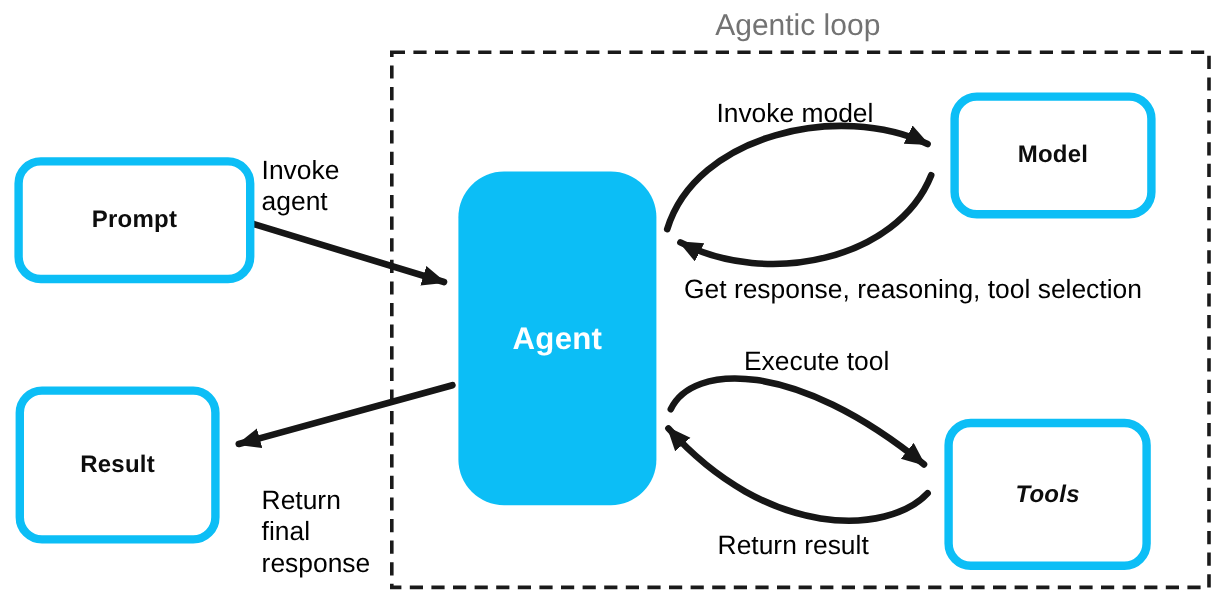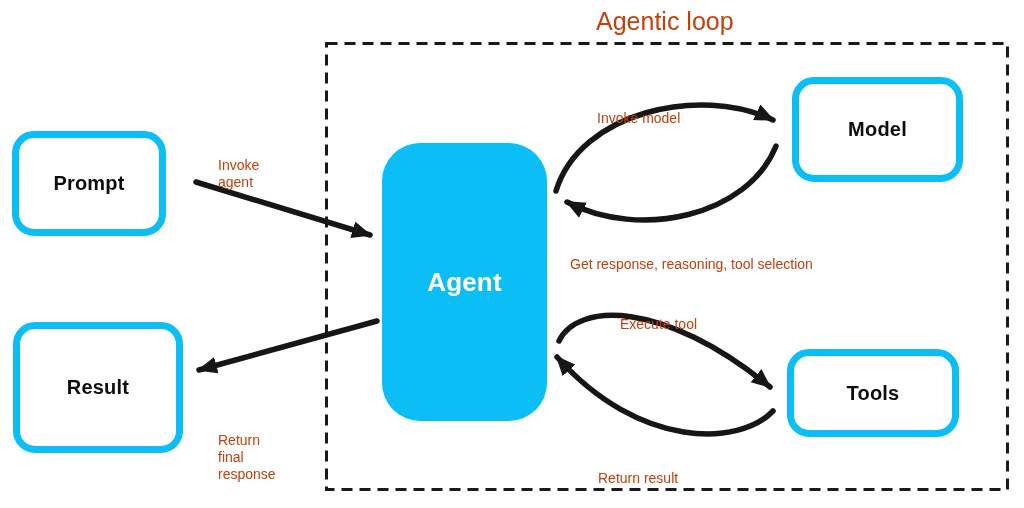--- a/index.html
+++ b/index.html
@@ -29,47 +29,46 @@
     justify-content: center;
     box-sizing: border-box;
     background: #ffffff;
     border: 7px solid var(--cyan);
     border-radius: 22px;
     font-weight: bold;
     font-size: 20px;
     letter-spacing: 0.2px;
     color: #0d0d0d;
   }
-  #node-prompt { left: 12px;  top: 131px; width: 154px; height: 105px; }
+  #node-prompt { left: 12px;  top: 131px; width: 200px; height: 105px; }
   #node-result { left: 13px;  top: 322px; width: 170px; height: 131px; }
   #node-model  { left: 792px; top: 77px;  width: 171px; height: 105px; }
-  #node-tools  { left: 787px; top: 349px; width: 172px; height: 88px; }
+  #node-tools  { left: 787px; top: 349px; width: 172px; height: 126px; font-style: italic; }
   #node-agent {
     left: 382px; top: 143px; width: 165px; height: 278px;
     background: var(--cyan);
     border: none;
     border-radius: 38px;
     color: #ffffff;
     font-size: 26px;
   }
   .diagram-title {
     position: absolute;
     left: 596px;
     top: 7px;
     font-size: 25px;
-    color: #c2410c;
+    color: #737373;
     white-space: nowrap;
   }
   .edge-label {
     position: absolute;
-    font-size: 14px;
+    font-size: 22px;
     line-height: 1.2;
-    color: #c2410c;
+    color: #000000;
     white-space: pre-line;
-    margin-top: 28px;
   }
   #lbl-invoke-agent  { left: 218px; top: 129px; }
   #lbl-invoke-model  { left: 597px; top: 82px;  }
   #lbl-get-response  { left: 570px; top: 228px; }
   #lbl-execute-tool  { left: 620px; top: 288px; }
   #lbl-return-result { left: 598px; top: 442px; }
   #lbl-return-final  { left: 218px; top: 404px; }
 </style>
 </head>
 <body>

